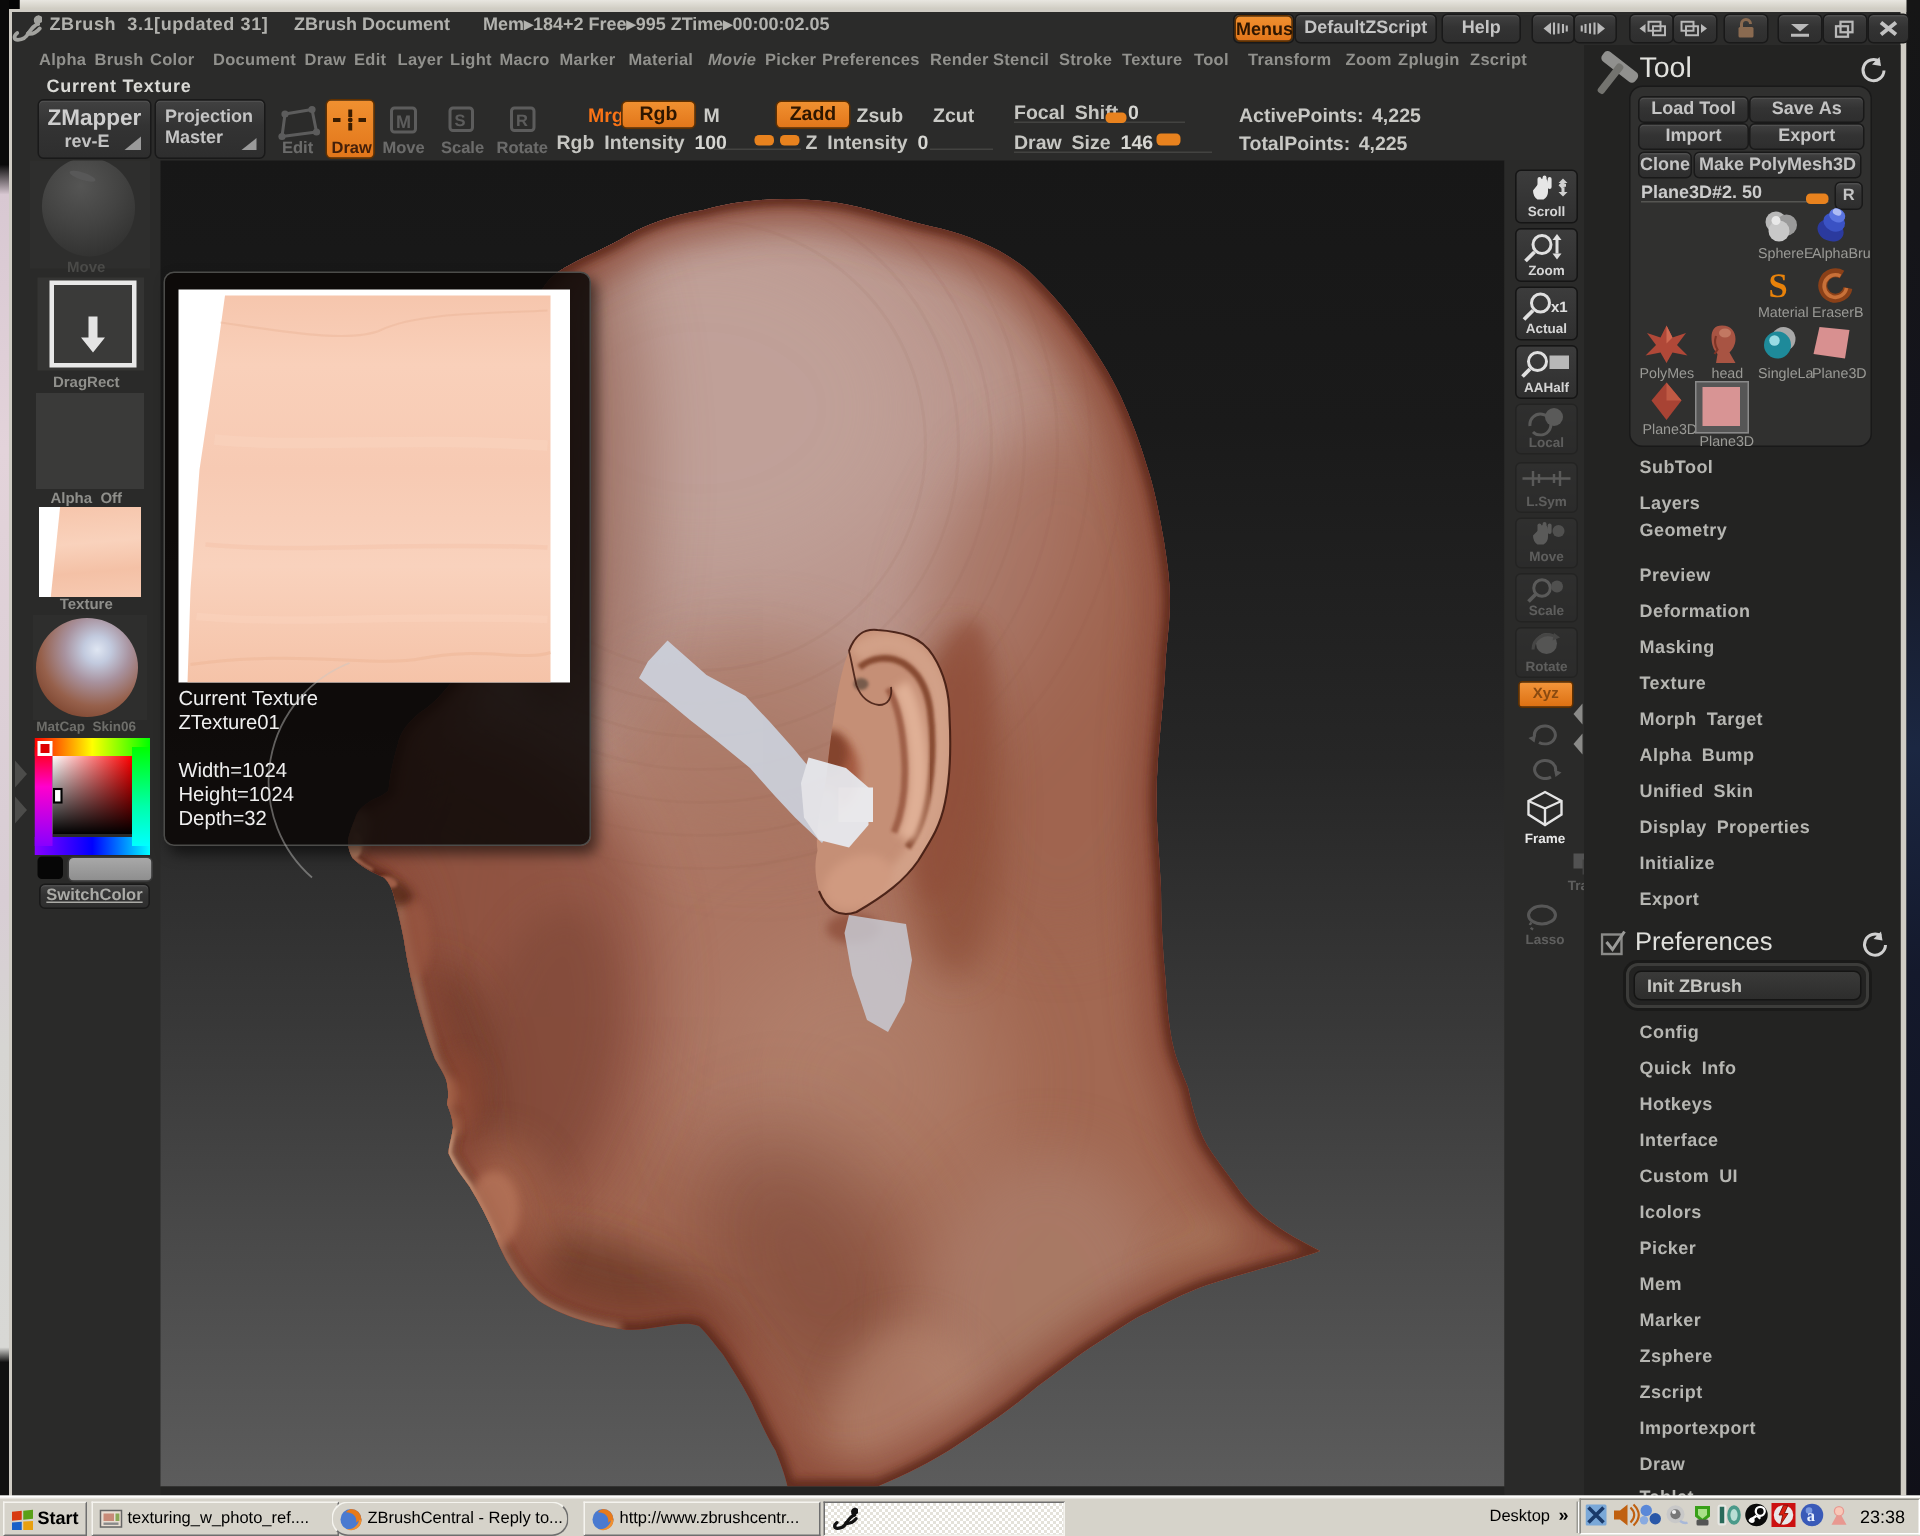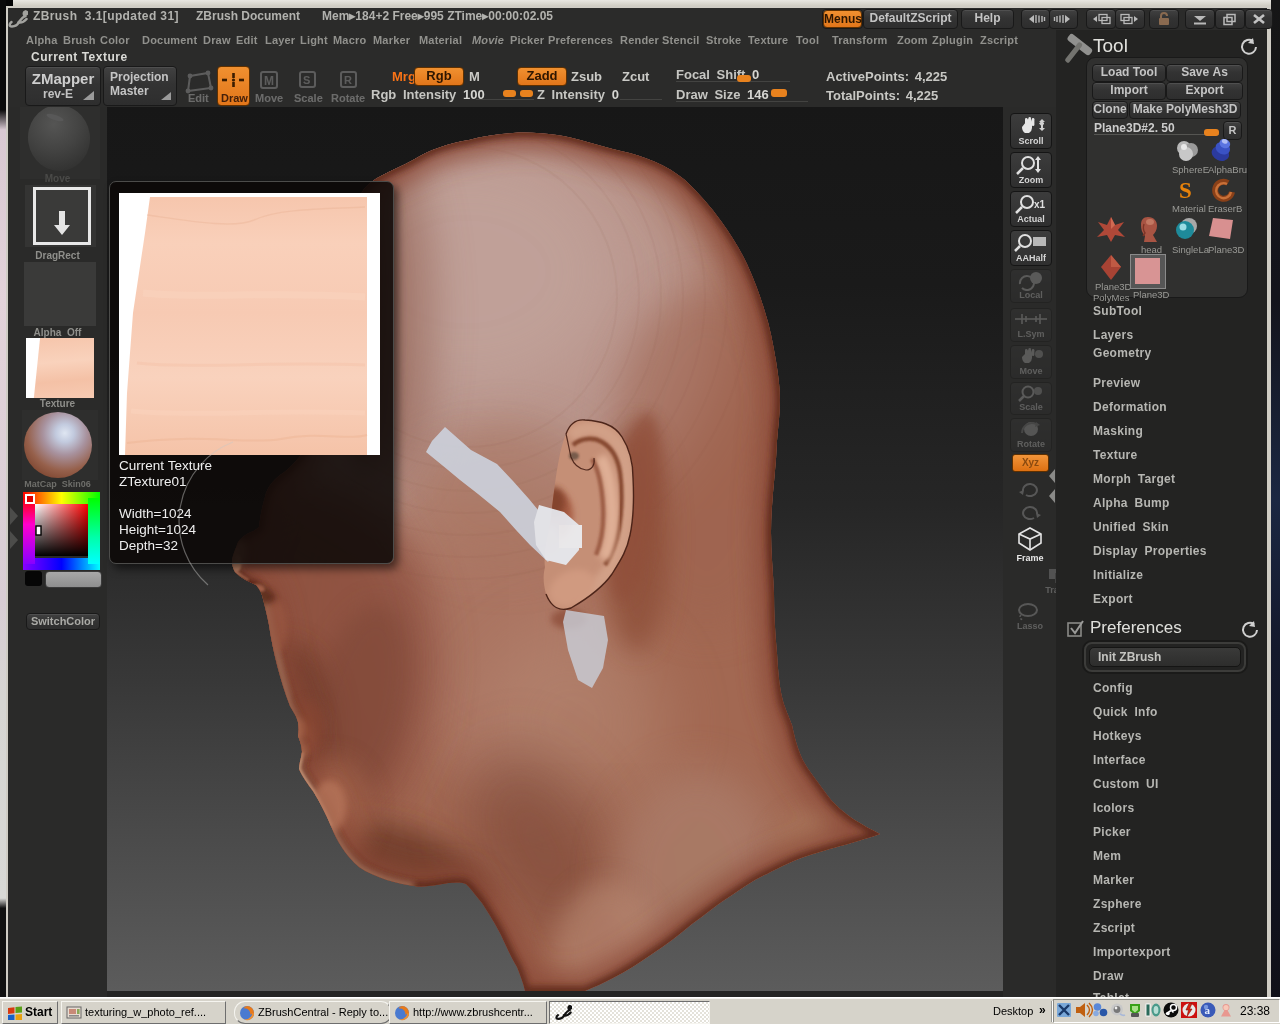--- a/index.html
+++ b/index.html
@@ -288,21 +288,21 @@
       <rect x="0" y="66" width="77" height="12" fill="url(#hueB)"></rect>
       <rect x="0" y="6" width="12" height="66" fill="url(#hueL)"></rect>
       <rect x="65" y="6" width="12" height="66" fill="url(#hueR)"></rect>
       <rect x="12" y="12" width="53" height="52" fill="url(#svx)"></rect>
       <rect x="12" y="12" width="53" height="52" fill="url(#svy)"></rect>
       <rect x="3" y="3" width="8" height="8" fill="#d00" stroke="#fff" stroke-width="2"></rect>
       <rect x="13" y="34" width="5" height="9" fill="#fff" stroke="#000" stroke-width="1.4"></rect>
     </svg>
     <div class="abs" style="left:17px;top:464px;width:17px;height:15px;background:#060606;border-radius:3px;"></div>
     <div class="abs" style="left:37px;top:464px;width:55px;height:15px;background:linear-gradient(#a8a8a8,#8e8e8e);border:1px solid #3a3a3a;border-radius:4px;"></div>
-    <div class="zb" style="left:18px;top:506px;width:72px;height:15px;font-size:11px;line-height:14px;color:#aaaaa6;">SwitchColor</div>
+    <div class="zb" style="left:18px;top:482px;width:72px;height:15px;font-size:11px;line-height:14px;color:#aaaaa6;text-decoration:underline;">SwitchColor</div>
 
     <svg class="abs" style="left:0px;top:398px;" width="12" height="50">
         <path d="M2,2 L10,11 L2,20 Z" fill="#4c4c4a"></path>
         <path d="M2,26 L10,35 L2,44 Z" fill="#4c4c4a"></path>
       </svg>
   </div>
 
   <div id="cv" class="abs">
   <svg width="896" height="884" viewBox="0 0 896 884">
     <defs>
@@ -618,21 +618,21 @@
     <div class="abs" style="left:116px;top:173px;font-size:9.5px;color:#9a9a96;">Material</div>
     <svg class="abs" style="left:153px;top:148px;" width="26" height="25">
         <path d="M19,5 a8.5,8.5 0 1 0 4,9" fill="none" stroke="#8a4018" stroke-width="6"></path>
         <path d="M18,6 a7.5,7.5 0 1 0 4,8" fill="none" stroke="#c87038" stroke-width="2.4"></path>
       </svg>
     <div class="abs" style="left:152px;top:173px;font-size:9.5px;color:#9a9a96;">EraserB</div>
     <svg class="abs" style="left:38px;top:186px;" width="34" height="27">
         <path d="M17,1 L21,9 L30,6 L24,14 L31,21 L21,19 L17,26 L13,19 L3,21 L10,14 L4,6 L13,9 Z" fill="#b04838"></path>
         <path d="M17,1 L21,9 L17,13 Z" fill="#d06a52"></path>
       </svg>
-    <div class="abs" style="left:37px;top:214px;font-size:9.5px;color:#9a9a96;margin-top:48px;">PolyMes</div>
+    <div class="abs" style="left:37px;top:214px;font-size:9.5px;color:#9a9a96;">PolyMes</div>
     <svg class="abs" style="left:82px;top:186px;" width="22" height="27">
         <path d="M10,1 C16,1 19,5 19,10 C19,14 17,17 15,19 L19,26 L6,26 L7,20 C4,17 3,13 3,9 C3,4 5,1 10,1 Z" fill="#a85443"></path>
         <path d="M6,8 C5,11 5,14 7,17 L5,20" fill="none" stroke="#7e3426" stroke-width="1.4"></path>
         <ellipse cx="12" cy="6" rx="4" ry="3" fill="#c27862"></ellipse>
       </svg>
     <div class="abs" style="left:85px;top:214px;font-size:9.5px;color:#9a9a96;">head</div>
     <svg class="abs" style="left:118px;top:186px;" width="26" height="26">
         <circle cx="15" cy="10" r="8" fill="#a8a8a8"></circle>
         <circle cx="11" cy="14" r="9" fill="#1e8a9a"></circle>
         <circle cx="9" cy="11" r="3.5" fill="#9adce4"></circle>
@@ -709,21 +709,21 @@
     </div>
     <div class="task" style="left:61px;width:163px;">
       <svg class="abs" style="left:4px;top:3px;" width="16" height="15">
           <rect x="1" y="2" width="14" height="11" fill="#e8ddd2" stroke="#666"></rect>
           <rect x="3" y="4" width="7" height="5" fill="#c88a78"></rect>
           <rect x="3" y="10" width="10" height="1.6" fill="#8a8a8a"></rect>
           <rect x="11" y="4" width="2.6" height="5" fill="#8aa858"></rect>
         </svg>
       <span style="position:absolute;left:23px;top:4px;font-size:11px;">texturing_w_photo_ref....</span>
     </div>
-    <div class="task" style="left:234px;width:156px;border-radius:11px;">
+    <div class="task" style="left:221px;width:156px;border-radius:11px;">
       <svg class="abs" style="left:4px;top:3px;" width="16" height="16">
           <circle cx="8" cy="8" r="7" fill="#4a7ad0"></circle>
           <path d="M8,1 a7,7 0 0 1 7,7 a7,7 0 0 1 -3,5.8 a9,9 0 0 0 1,-5 a7,7 0 0 0 -1.6,1.4 a6,6 0 0 0 -2.5,-6 a8,8 0 0 0 -4.5,-1 a7,7 0 0 1 3.6,-2.2Z" fill="#e87a1a"></path>
           <path d="M15,8.5 a7,7 0 0 1 -10,6 a8,8 0 0 0 7,-3 a6,6 0 0 0 1.6,-3.4 Z" fill="#f09030"></path>
         </svg>
       <span style="position:absolute;left:23px;top:4px;font-size:11px;">ZBrushCentral - Reply to...</span>
     </div>
     <div class="task" style="left:389px;width:156px;">
       <svg class="abs" style="left:4px;top:3px;" width="16" height="16">
           <circle cx="8" cy="8" r="7" fill="#4a7ad0"></circle>

